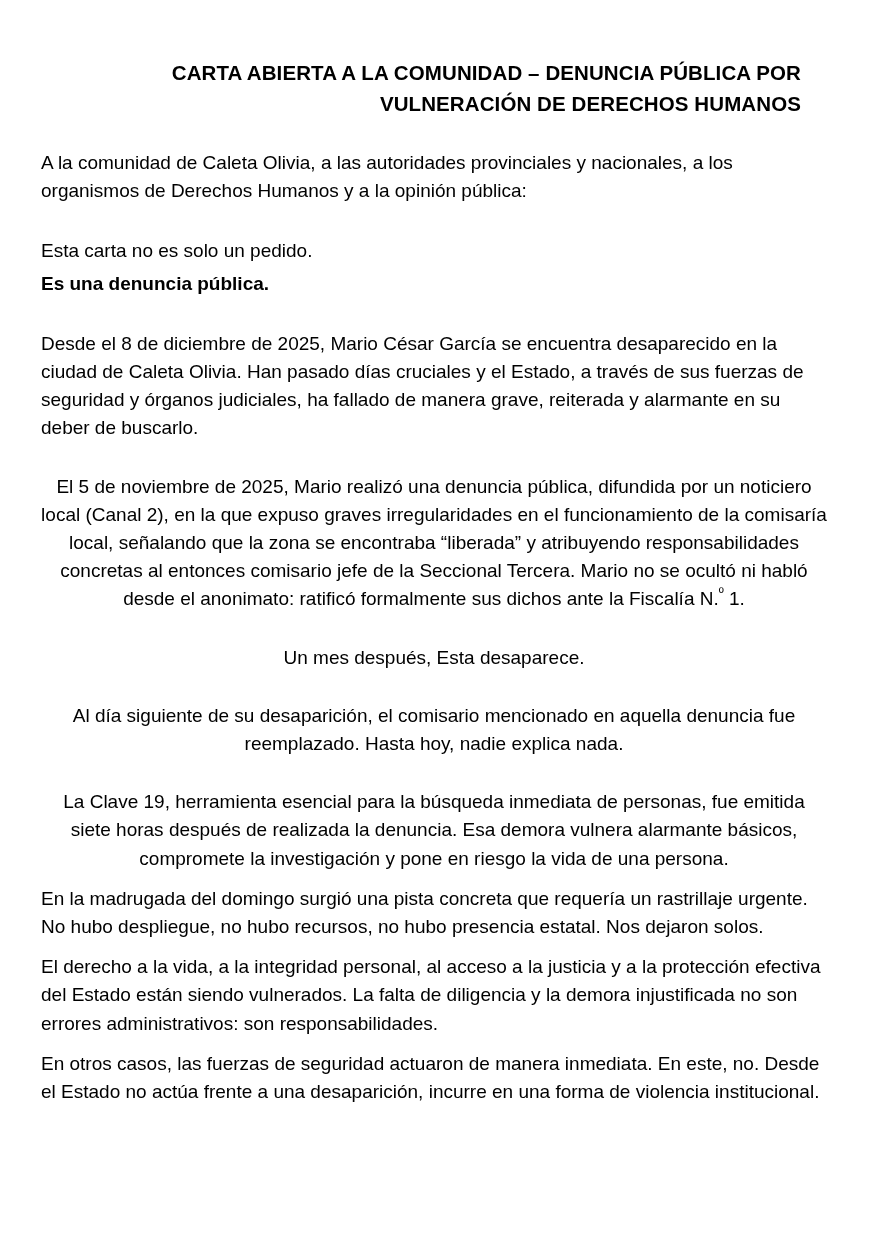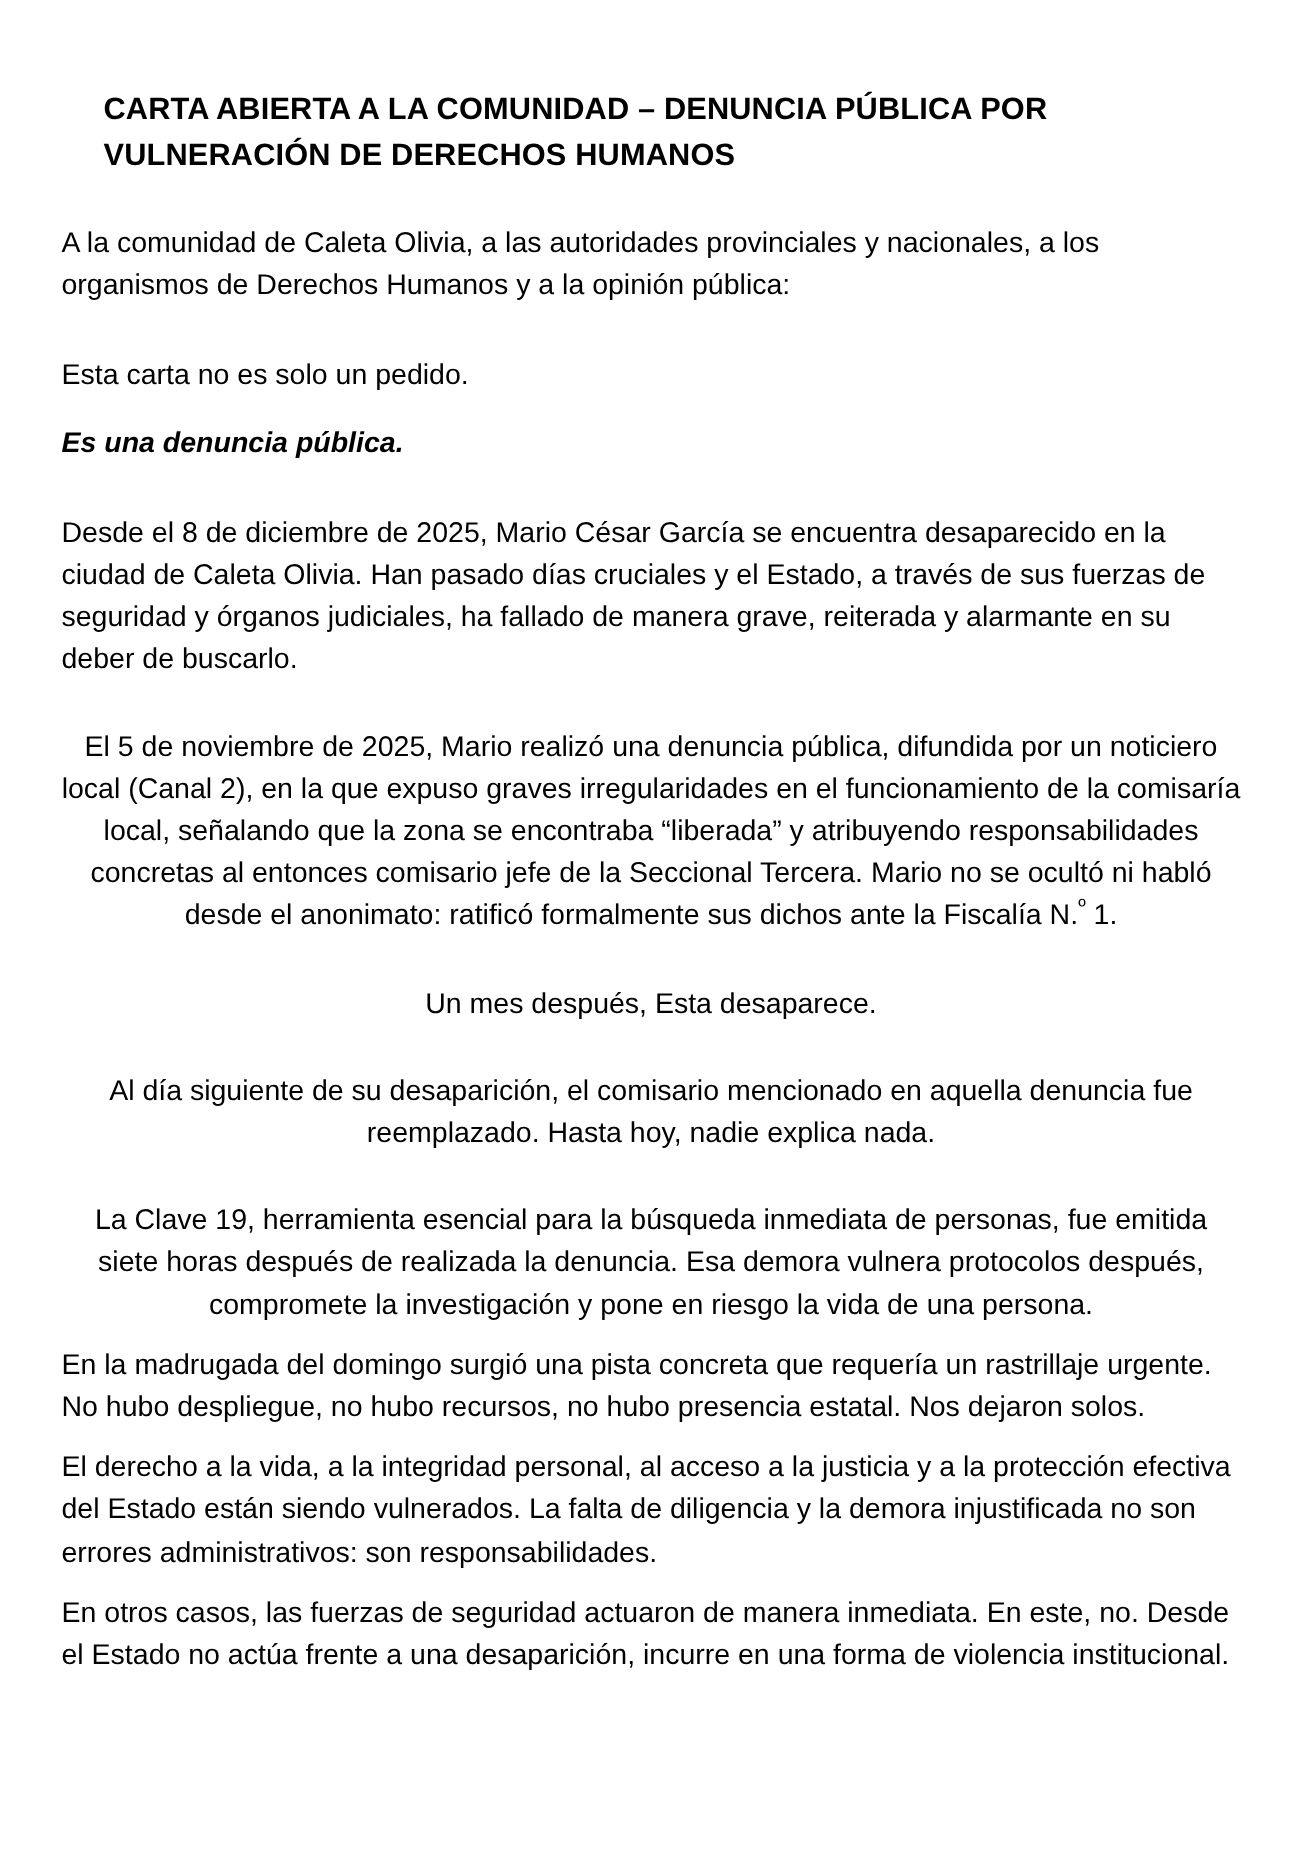--- a/index.html
+++ b/index.html
@@ -24,40 +24,40 @@
   .content {
     position: absolute;
     left: 41px;
     top: 0;
     width: 780px;
   }
   .doc-title {
     font-size: 20.5px;
     font-weight: bold;
     line-height: 31px;
-    text-align: left;
+    text-align: right;
     letter-spacing: 0.1px;
     margin: 0;
     padding-top: 57px;
     padding-left: 28px;
     padding-right: 20px;
     box-sizing: border-box;
     width: 780px;
   }
   .para {
     font-size: 19px;
     line-height: 28.2px;
     margin: 0;
     text-align: left;
     width: 786px;
   }
   .para.gap-xl { margin-top: 32px; }
   .para.gap-lg { margin-top: 30px; text-align: center; }
   .para.gap-md { margin-top: 12px; }
-  .para.gap-sm { margin-top: 16px; font-style: italic; }
+  .para.gap-sm { margin-top: 4px; }
   .para.first { margin-top: 30px; }
   .bold-line {
     font-weight: bold;
   }
   .ordinal {
     vertical-align: super;
     font-size: 0.72em;
     line-height: 0;
   }
 </style>
@@ -76,21 +76,21 @@
     <p class="para gap-sm bold-line">Es una denuncia pública.</p>
 
     <p class="para gap-xl">Desde el 8 de diciembre de 2025, Mario César García se encuentra desaparecido en la ciudad de Caleta Olivia. Han pasado días cruciales y el Estado, a través de sus fuerzas de seguridad y órganos judiciales, ha fallado de manera grave, reiterada y alarmante en su deber de buscarlo.</p>
 
     <p class="para gap-lg"><span>El 5 de noviembre de 2025, Mario realizó una denuncia pública, difundida por un noticiero local (Canal 2), en la que expuso graves irregularidades en el funcionamiento de la comisaría local, señalando que la zona se encontraba “liberada” y atribuyendo responsabilidades concretas al entonces comisario jefe de la Seccional Tercera. Mario no se ocultó ni habló desde el anonimato: ratificó formalmente sus dichos ante la Fiscalía N.</span><span class="ordinal">º</span><span> 1.</span></p>
 
     <p class="para gap-lg">Un mes después, Esta desaparece.</p>
 
     <p class="para gap-lg">Al día siguiente de su desaparición, el comisario mencionado en aquella denuncia fue reemplazado. Hasta hoy, nadie explica nada.</p>
 
-    <p class="para gap-lg">La Clave 19, herramienta esencial para la búsqueda inmediata de personas, fue emitida siete horas después de realizada la denuncia. Esa demora vulnera protocolos después, compromete la investigación y pone en riesgo la vida de una persona.</p>
+    <p class="para gap-lg">La Clave 19, herramienta esencial para la búsqueda inmediata de personas, fue emitida siete horas después de realizada la denuncia. Esa demora vulnera alarmante básicos, compromete la investigación y pone en riesgo la vida de una persona.</p>
 
     <p class="para gap-md">En la madrugada del domingo surgió una pista concreta que requería un rastrillaje urgente. No hubo despliegue, no hubo recursos, no hubo presencia estatal. Nos dejaron solos.</p>
 
 
     <p class="para gap-md">El derecho a la vida, a la integridad personal, al acceso a la justicia y a la protección efectiva del Estado están siendo vulnerados. La falta de diligencia y la demora injustificada no son errores administrativos: son responsabilidades.</p>
 
     <p class="para gap-md">En otros casos, las fuerzas de seguridad actuaron de manera inmediata. En este, no. Desde el Estado no actúa frente a una desaparición, incurre en una forma de violencia institucional.</p>
 
   </div>
 </div>

